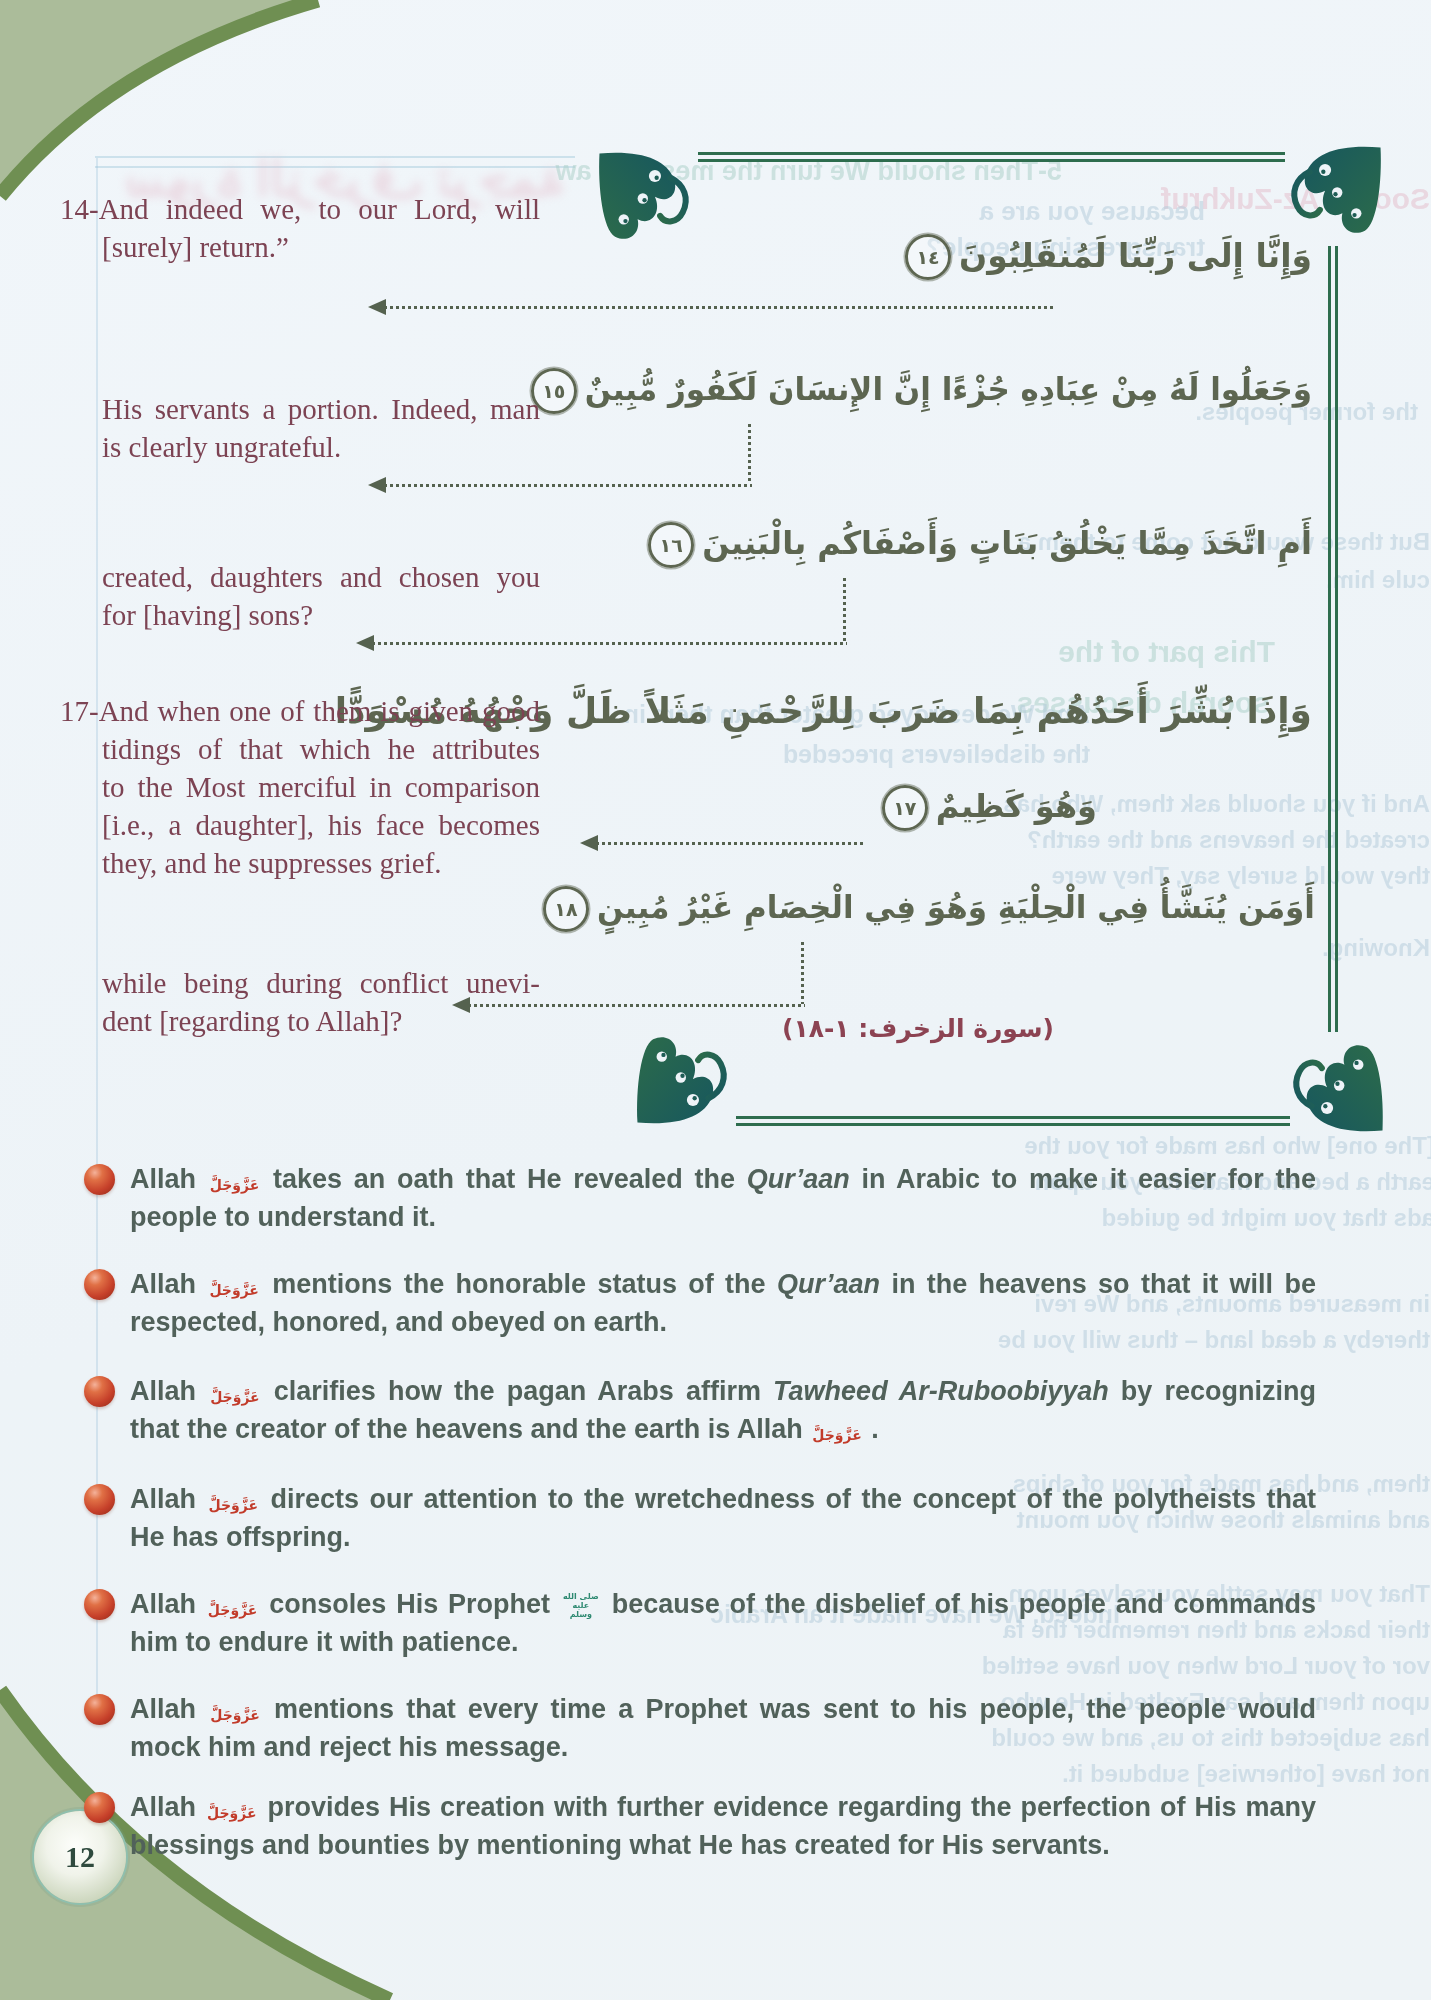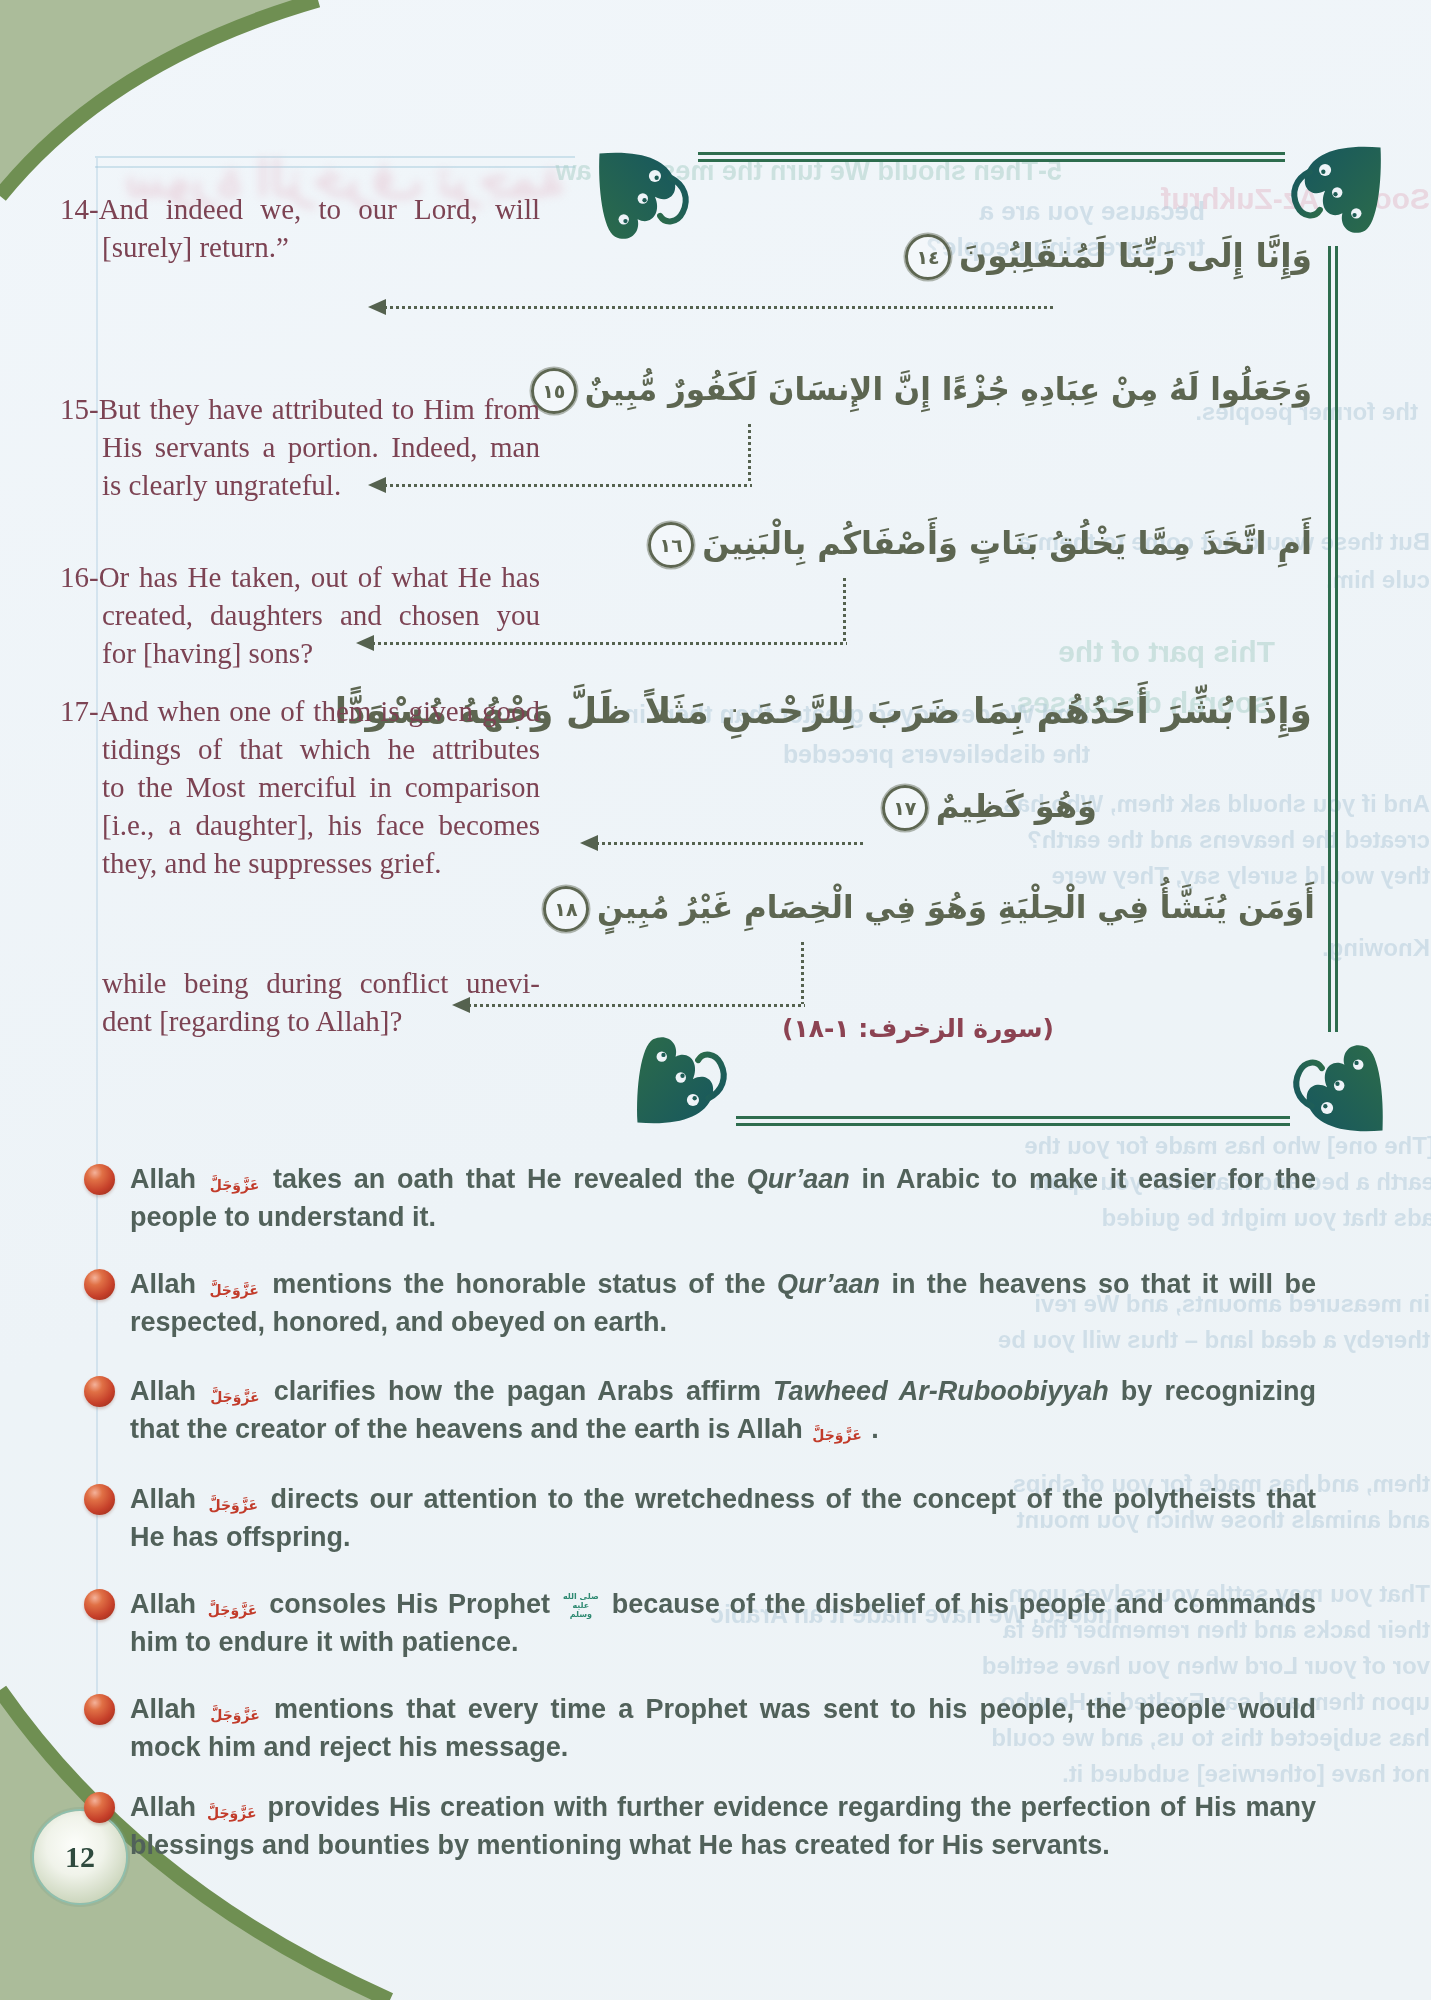--- a/index.html
+++ b/index.html
@@ -174,26 +174,24 @@
       <div class="abs wavy" style="left: 468px; top: 1004px; width: 337px;"></div>
       <div class="abs ahead" style="left: 452px; top: 997px;"></div>
     </div>
 
   <div id="translation-layer">
       <div class="abs eng-verse" style="left: 60px; top: 190px; width: 480px;">
         <div class="eng-line">14-And indeed we, to our Lord, will</div>
         <div class="eng-line cont last">[surely] return.”</div>
       </div>
       <div class="abs eng-verse" style="left: 60px; top: 390px; width: 480px;">
-        <div class="eng-line">15-But they have attributed to Him from</div>
         <div class="eng-line cont">His servants a portion. Indeed, man</div>
         <div class="eng-line cont last">is clearly ungrateful.</div>
       </div>
       <div class="abs eng-verse" style="left: 60px; top: 558px; width: 480px;">
-        <div class="eng-line">16-Or has He taken, out of what He has</div>
         <div class="eng-line cont">created, daughters and chosen you</div>
         <div class="eng-line cont last">for [having] sons?</div>
       </div>
       <div class="abs eng-verse" style="left: 60px; top: 692px; width: 480px;">
         <div class="eng-line">17-And when one of them is given good</div>
         <div class="eng-line cont">tidings of that which he attributes</div>
         <div class="eng-line cont">to the Most merciful in comparison</div>
         <div class="eng-line cont">[i.e., a daughter], his face becomes</div>
         <div class="eng-line cont last">they, and he suppresses grief.</div>
       </div>

